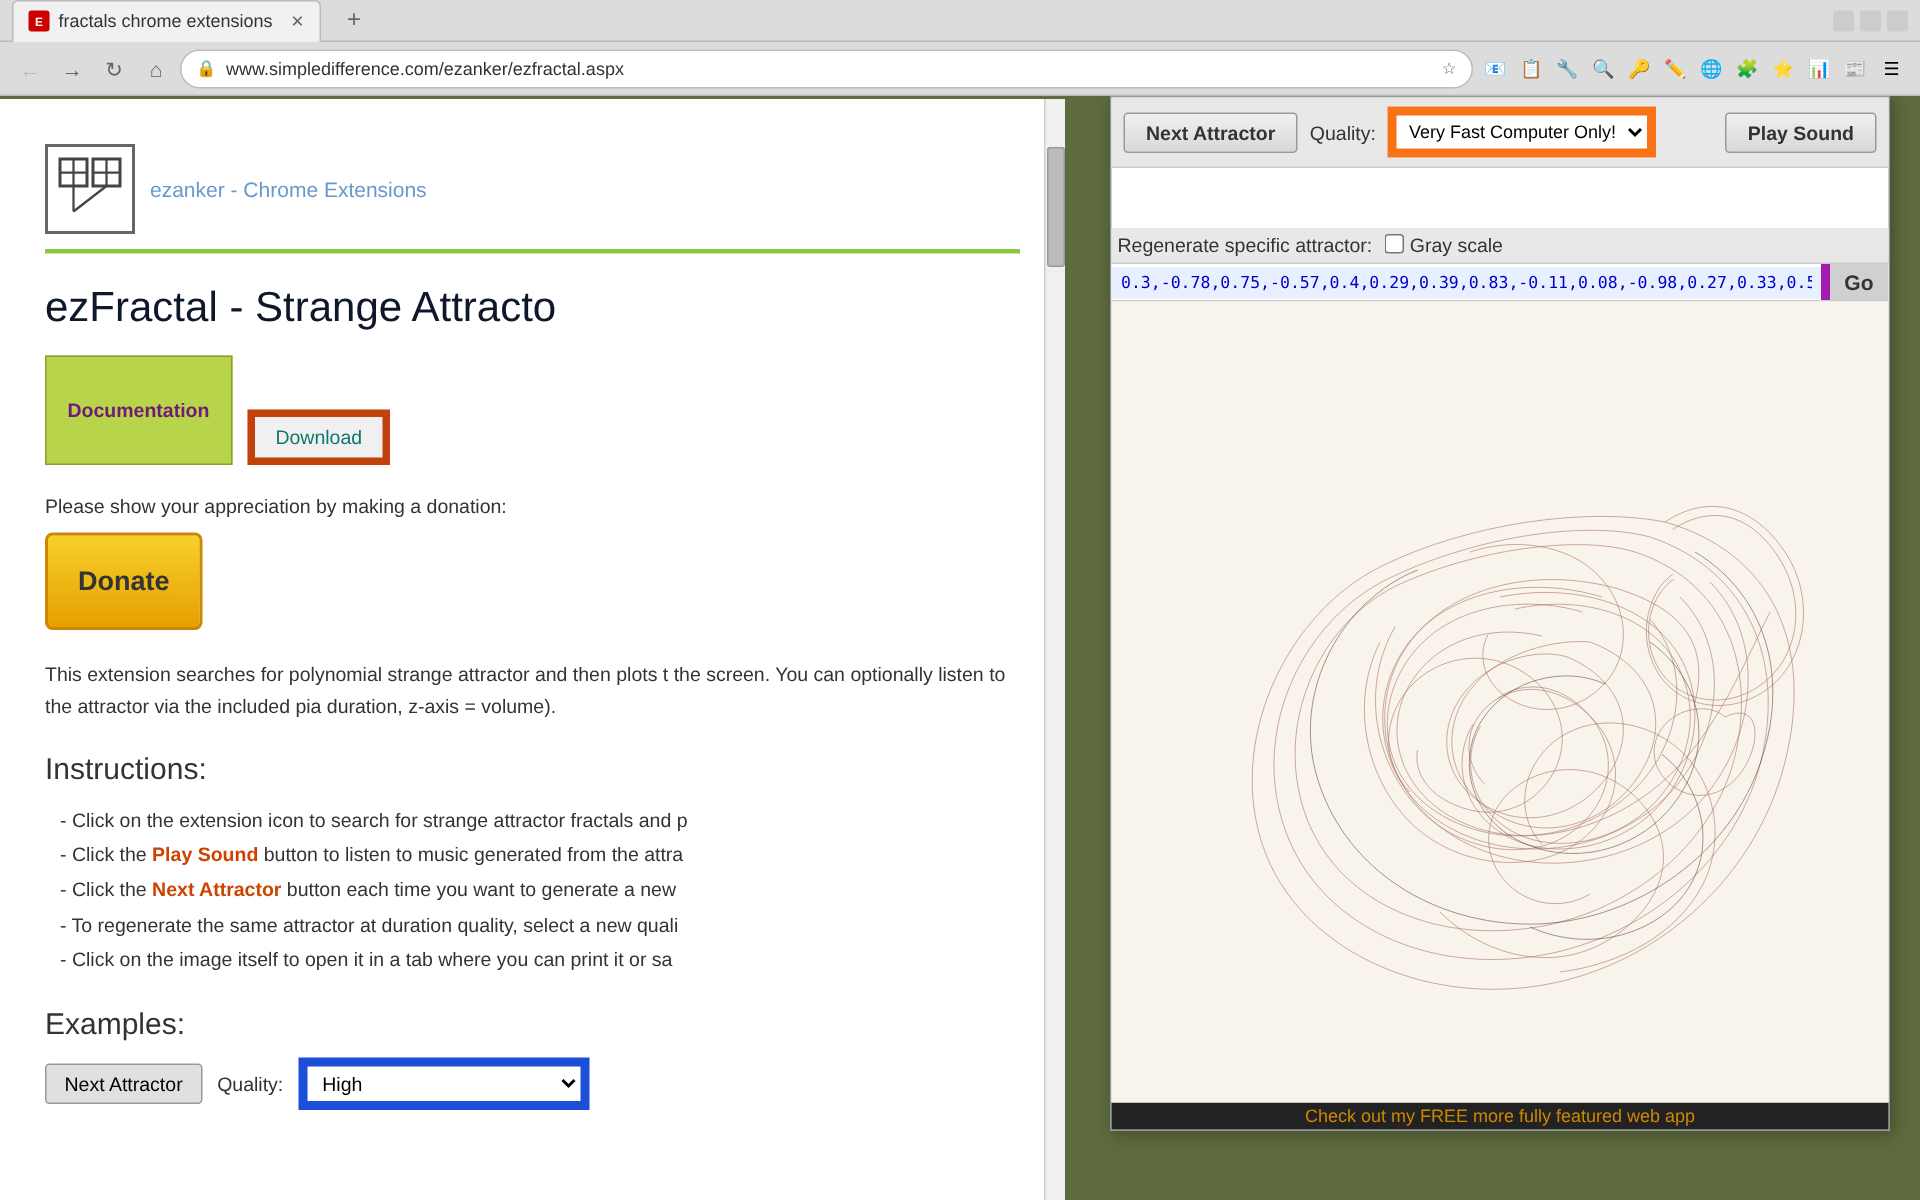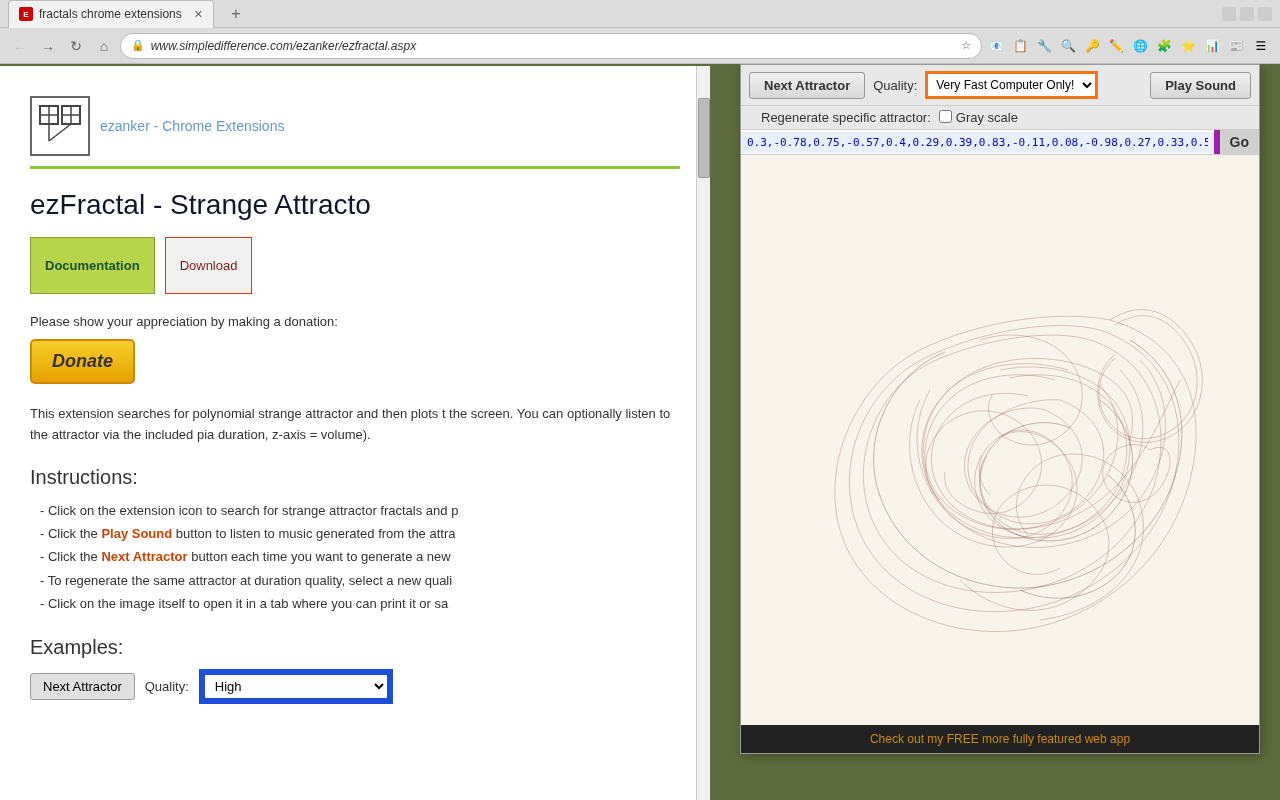--- a/index.html
+++ b/index.html
@@ -11,21 +11,21 @@
     .title-bar { height: 28px; background: #dcdcdc; display: flex; align-items: center; padding: 0 8px; border-bottom: 1px solid #bbb; }
     .tab { height: 28px; background: #f1f1f1; border: 1px solid #bbb; border-bottom: none; border-radius: 4px 4px 0 0; display: flex; align-items: center; padding: 0 10px; font-size: 12px; color: #333; gap: 6px; min-width: 180px; }
     .tab .favicon { width: 14px; height: 14px; background: #c00; border-radius: 2px; display: flex; align-items: center; justify-content: center; color: white; font-size: 8px; font-weight: bold; }
     .tab-close { margin-left: 6px; font-size: 11px; color: #666; cursor: pointer; }
     .new-tab { width: 28px; height: 24px; display: flex; align-items: center; justify-content: center; font-size: 16px; color: #666; cursor: pointer; margin-left: 4px; }
 
     .nav-bar { height: 36px; background: #dcdcdc; display: flex; align-items: center; padding: 0 8px; gap: 4px; border-bottom: 1px solid #bbb; }
     .nav-btn { width: 24px; height: 24px; display: flex; align-items: center; justify-content: center; color: #666; font-size: 14px; cursor: pointer; border-radius: 3px; }
     .nav-btn.disabled { color: #bbb; cursor: default; }
     .address-bar { flex: 1; height: 26px; background: white; border: 1px solid #bbb; border-radius: 13px; display: flex; align-items: center; padding: 0 10px; font-size: 12px; color: #333; gap: 6px; }
-    .address-text { flex: 1; font-size: 12px; color: #333; font-style: italic; }
+    .address-text { flex: 1; font-size: 12px; color: #333; }
     .address-icon { font-size: 11px; color: #666; }
     .nav-icons { display: flex; align-items: center; gap: 2px; }
     .ext-icon { width: 22px; height: 22px; display: flex; align-items: center; justify-content: center; font-size: 12px; cursor: pointer; }
 
     
     .page-area { flex: 1; position: relative; overflow: hidden; }
     .page-bg { position: absolute; inset: 0; background: #5d6b3e; }
 
     
     .page-content { position: absolute; left: 0; top: 2px; width: 710px; height: 100%; background: white; overflow: hidden; }
@@ -33,24 +33,24 @@
 
     
     .site-header { display: flex; align-items: center; gap: 10px; padding: 10px 0; border-bottom: 3px solid #8dc63f; margin-bottom: 20px; }
     .header-logo { width: 60px; height: 60px; border: 2px solid #666; display: flex; align-items: center; justify-content: center; }
     .header-logo svg { width: 50px; height: 50px; }
     .header-title { font-size: 14px; color: #6699cc; }
 
     
     .page-title { font-size: 28px; font-weight: normal; color: #0f172a; margin-bottom: 16px; }
     .btn-row { display: flex; gap: 10px; margin-bottom: 20px; }
-    .btn-documentation { background: #b8d44a; border: 1px solid #8a9e30; padding: 20px 14px; font-size: 13px; color: #14532d; cursor: pointer; font-weight: bold; }
-    .btn-download { background: #f0f0f0; border: 1px solid #c2410c; padding: 6px 14px; font-size: 13px; color: #7f1d1d; cursor: pointer; }
+    .btn-documentation { background: #b8d44a; border: 1px solid #8a9e30; padding: 6px 14px; font-size: 13px; color: #701a75; cursor: pointer; font-weight: bold; }
+    .btn-download { background: #f0f0f0; border: 5px solid #c2410c; padding: 6px 14px; font-size: 13px; color: #0f766e; cursor: pointer; margin-top: 36px; }
     .donation-text { font-size: 13px; color: #333; margin-bottom: 10px; }
-    .donate-btn { background: linear-gradient(to bottom, #f7d02c, #e6a000); border: 2px solid #cc8800; border-radius: 5px; padding: 10px 20px; font-size: 18px; font-weight: bold; color: #333; font-style: italic; cursor: pointer; display: inline-block; margin-bottom: 20px; }
+    .donate-btn { background: linear-gradient(to bottom, #f7d02c, #e6a000); border: 2px solid #cc8800; border-radius: 5px; padding: 20px 20px; font-size: 18px; font-weight: bold; color: #333; cursor: pointer; display: inline-block; margin-bottom: 20px; }
 
     .description { font-size: 13px; color: #333; line-height: 1.6; margin-bottom: 20px; }
 
     .section-title { font-size: 20px; color: #333; margin-bottom: 10px; font-weight: normal; }
     .instructions-list { font-size: 13px; color: #333; line-height: 1.8; padding-left: 10px; }
     .instructions-list .item { }
     .instructions-list .highlight { color: #cc4400; font-weight: bold; }
 
     .examples-title { font-size: 20px; color: #333; margin-top: 20px; margin-bottom: 10px; font-weight: normal; }
     .example-controls { display: flex; align-items: center; gap: 10px; margin-top: 10px; }
@@ -61,35 +61,35 @@
     
     .scrollbar { position: absolute; right: 0; top: 0; width: 14px; height: 100%; background: #f0f0f0; border-left: 1px solid #ccc; }
     .scrollbar-thumb { width: 12px; margin: 2px 1px; height: 80px; background: #bbb; border: 1px solid #999; border-radius: 2px; position: relative; top: 30px; }
 
     
     .popup-overlay { position: absolute; right: 20px; top: 0; width: 520px; height: 690px; background: white; border: 1px solid #999; box-shadow: 2px 2px 10px rgba(0,0,0,0.3); z-index: 100; display: flex; flex-direction: column; }
 
     .popup-toolbar { background: #e8e8e8; border-bottom: 1px solid #ccc; padding: 6px 8px; display: flex; align-items: center; gap: 8px; }
     .popup-next-btn { background: linear-gradient(to bottom, #f0f0f0, #d8d8d8); border: 1px solid #999; border-radius: 3px; padding: 5px 14px; font-size: 13px; font-weight: bold; cursor: pointer; color: #333; }
     .popup-quality-label { font-size: 13px; color: #333; }
-    .popup-quality-select { border: 3px solid #f97316; padding: 3px 4px; font-size: 12px; background: white; }
+    .popup-quality-select { border: 6px solid #f97316; padding: 3px 4px; font-size: 12px; background: white; }
     .popup-sound-btn { background: linear-gradient(to bottom, #f0f0f0, #d8d8d8); border: 1px solid #999; border-radius: 3px; padding: 5px 14px; font-size: 13px; font-weight: bold; cursor: pointer; color: #333; margin-left: auto; }
 
-    .popup-regen { background: #e8e8e8; border-bottom: 1px solid #ccc; padding: 4px 20px; display: flex; align-items: center; gap: 8px; font-size: 13px; color: #333; }
+    .popup-regen { background: #e8e8e8; border-bottom: 1px solid #ccc; padding: 4px 4px; display: flex; align-items: center; gap: 8px; font-size: 13px; color: #333; margin-top: 40px; }
     .popup-regen-label { font-size: 13px; }
     .popup-grayscale { display: flex; align-items: flex-start; gap: 4px; font-size: 13px; }
     .popup-grayscale input { cursor: pointer; }
 
     .popup-input-row { background: white; border-bottom: 1px solid #ccc; display: flex; align-items: center; }
     .popup-coef-input { flex: 1; border: none; outline: none; padding: 4px 6px; font-size: 11px; color: #0000cc; font-family: monospace; background: #e8f0ff; }
     .popup-go-btn { background: #d0d0d0; border: none; border-left: 6px solid #a21caf; padding: 4px 10px; font-size: 14px; font-weight: bold; cursor: pointer; color: #333; }
 
     .popup-fractal-area { flex: 1; background: #f8f4ec; display: flex; align-items: center; justify-content: center; overflow: hidden; position: relative; }
 
-    .popup-footer { height: 28px; background: #222; display: flex; align-items: center; justify-content: center; }
+    .popup-footer { height: 18px; background: #222; display: flex; align-items: center; justify-content: center; }
     .popup-footer-link { color: #cc8800; font-size: 12px; text-decoration: none; }
 
     
     .fractal-svg { width: 480px; height: 480px; }
   </style>
 </head>
 <body>
 
 <div class="browser-frame">
 

